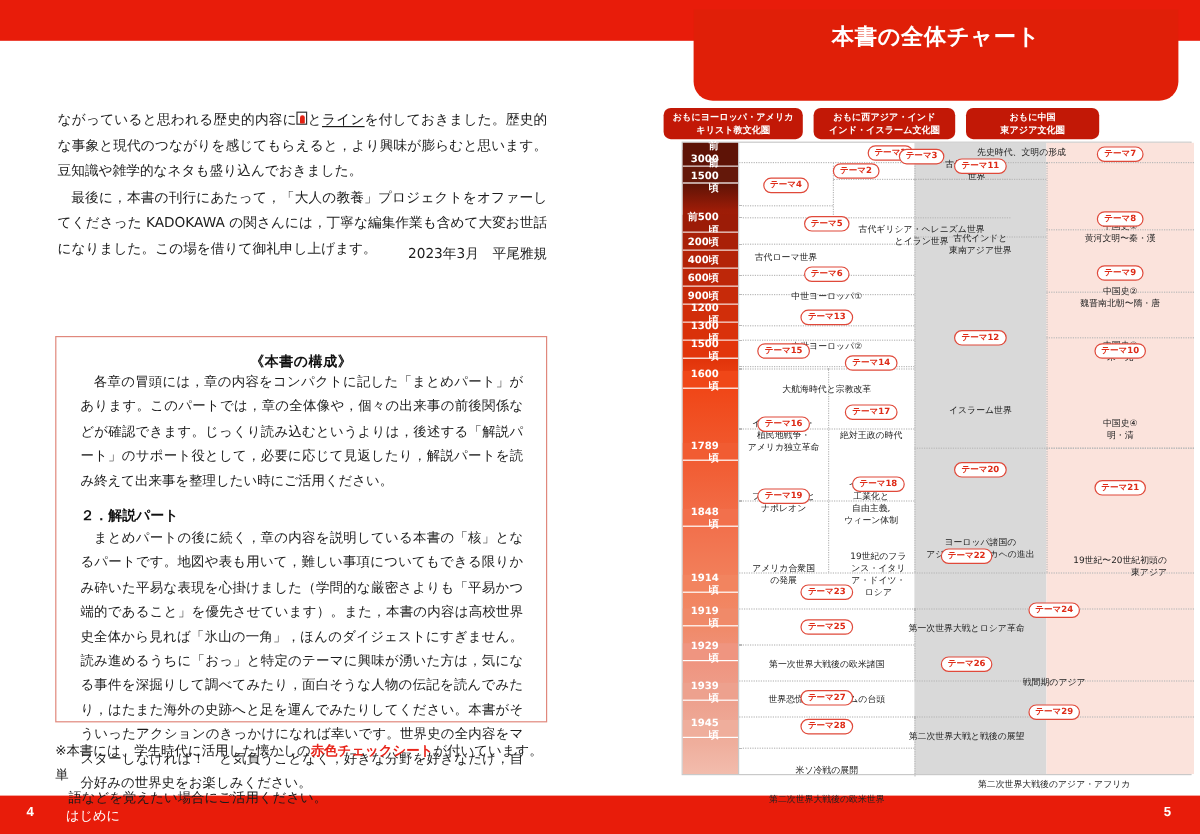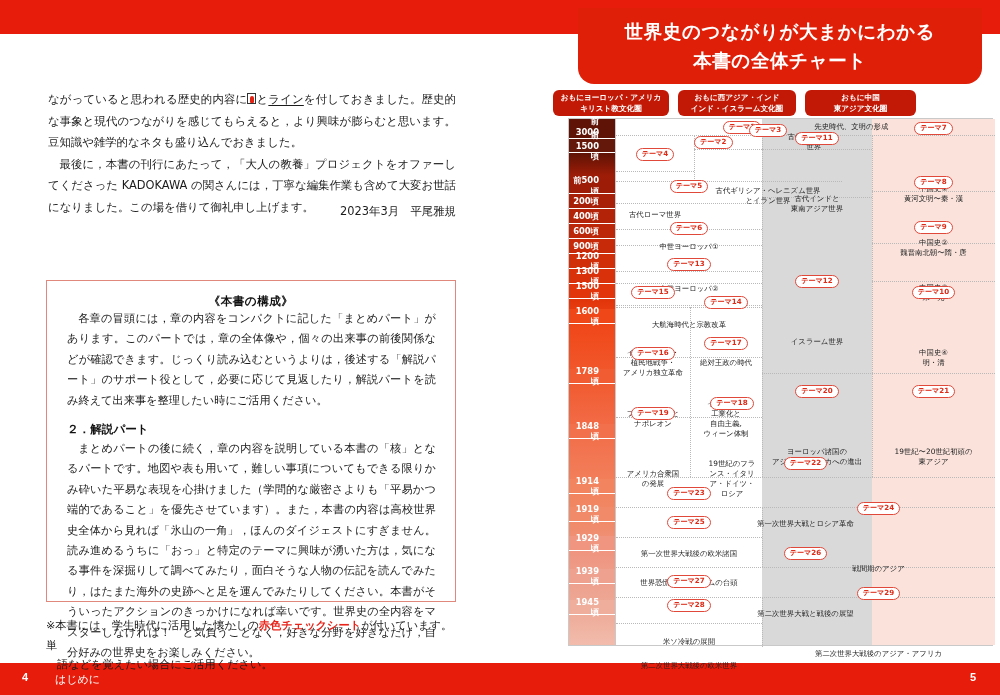--- a/index.html
+++ b/index.html
@@ -223,21 +223,20 @@
 
     <div class="note">
       <span>※本書には、学生時代に活用した懐かしの</span><span class="redb">赤色チェックシート</span><span>が付いています。単</span>
       <span class="l2">語などを覚えたい場合にご活用ください。</span>
     </div>
   </div>
 
   <div class="right-page">
 
     <div class="chart-title-banner">
-      <span class="l">世界史のつながりが大まかにわかる</span>
       <span class="l">本書の全体チャート</span>
     </div>
 
     <div class="col-headers">
       <div class="col-head" id="ch0">
         <span>おもにヨーロッパ・アメリカ</span>
         <span>キリスト教文化圏</span>
       </div>
       <div class="col-head" id="ch1">
         <span>おもに西アジア・インド</span>
@@ -401,21 +400,21 @@
             <div class="cell" style="left: 0px; top: 300px; width: 74px; height: 58px;">
               <span class="tlabel">テーマ19</span>
               <span class="ttext">アメリカ合衆国
 の発展</span>
             </div>
             <div class="cell" style="left: 146px; top: 256px; width: 110px; height: 102px;">
               <span class="tlabel">テーマ20</span>
               <span class="ttext">ヨーロッパ諸国の
 アジア・アフリカへの進出</span>
             </div>
-            <div class="cell" style="left: 256px; top: 256px; width: 123px; height: 102px;">
+            <div class="cell" style="left: 256px; top: 271px; width: 123px; height: 102px; text-align: right;">
               <span class="tlabel">テーマ21</span>
               <span class="ttext">19世紀〜20世紀初頭の
 東アジア</span>
             </div>
             <div class="cell" style="left: 0px; top: 360px; width: 379px; height: 28px;">
               <span class="tlabel">テーマ22</span>
               <span class="ttext">第一次世界大戦とロシア革命</span>
             </div>
             <div class="cell" style="left: 0px; top: 390px; width: 146px; height: 28px;">
               <span class="tlabel">テーマ23</span>

